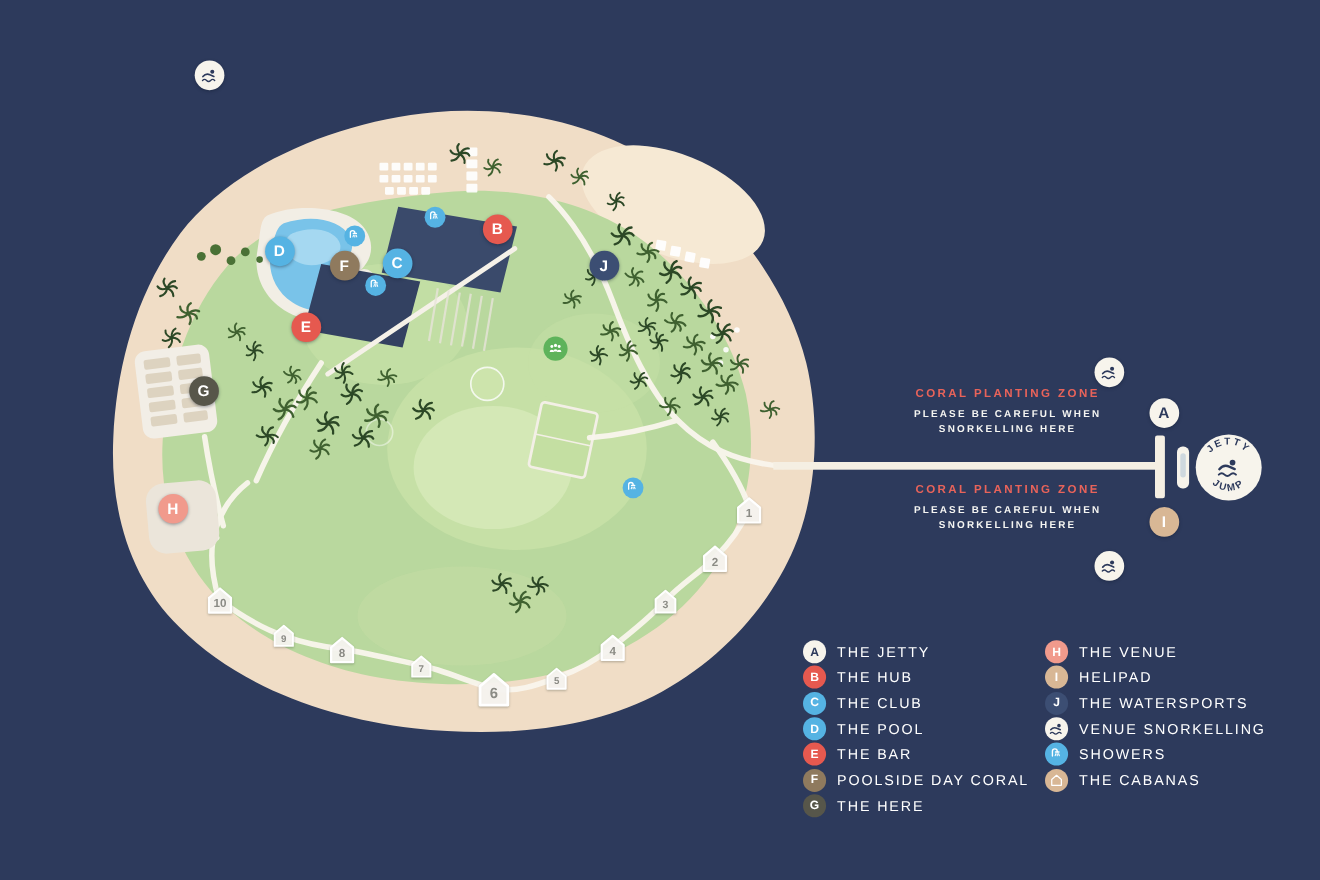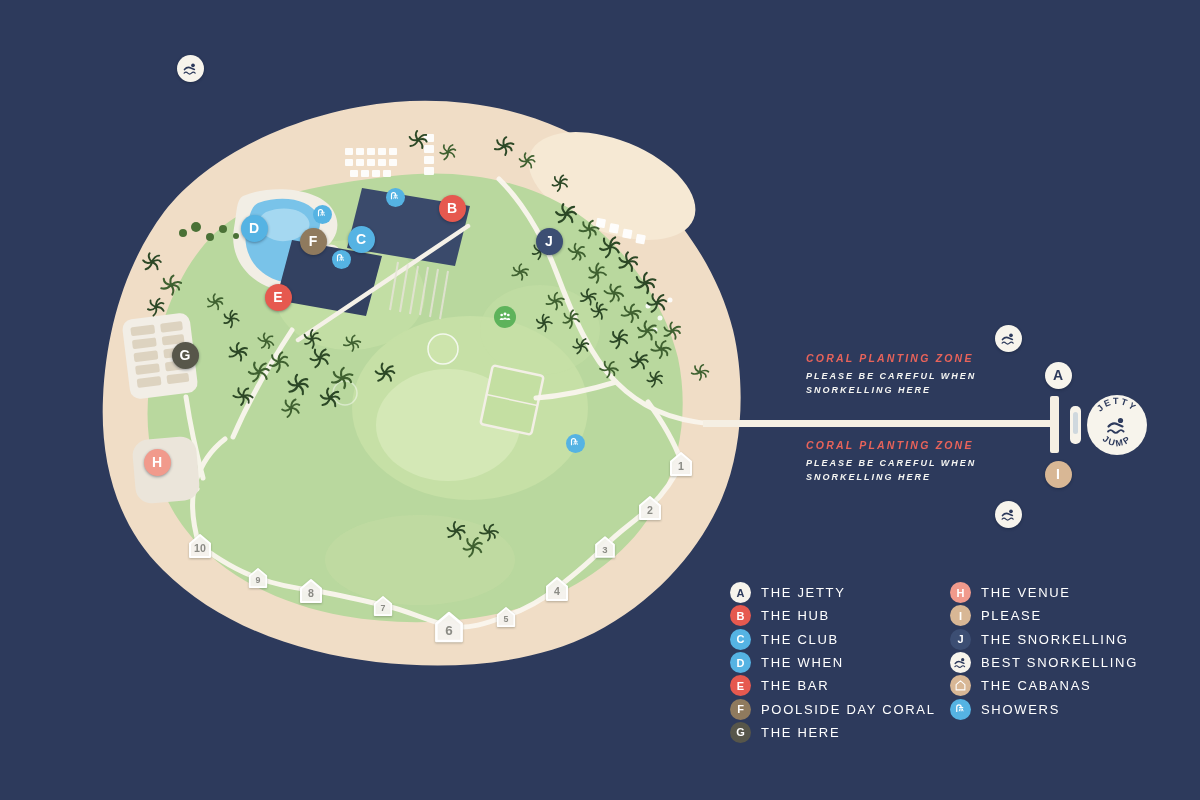--- a/index.html
+++ b/index.html
@@ -12,21 +12,21 @@
           box-shadow:0 1px 3px rgba(16,24,44,.4);}
   .cabana{position:absolute;transform:translate(-50%,-50%);line-height:0;
           filter:drop-shadow(0 1px 1px rgba(40,50,40,.3));}
   .snorkel-badge{position:absolute;width:27px;height:27px;margin:-13.5px 0 0 -13.5px;border-radius:50%;
           background:#f7f4ec;color:#2d3a5c;display:flex;align-items:center;justify-content:center;
           box-shadow:0 1px 3px rgba(16,24,44,.4);}
   .map-dot{position:absolute;border-radius:50%;display:flex;align-items:center;justify-content:center;color:#fff;}
   .map-dot.shower{width:19px;height:19px;margin:-9.5px 0 0 -9.5px;background:#55b3e3;}
   .map-dot.assembly{width:22px;height:22px;margin:-11px 0 0 -11px;background:#5eb35b;}
 
-  .coral-note{position:absolute;width:220px;font-style:italic;}
+  .coral-note{position:absolute;width:220px;text-align:center;}
   .coral-note .cz-title{color:#e8635a;font-size:10.5px;font-weight:bold;letter-spacing:2.2px;margin-bottom:5px;}
   .coral-note .cz-line{color:#f5f5f2;font-size:9px;font-weight:bold;letter-spacing:2px;line-height:14px;}
 
   #jetty-jump{position:absolute;left:1086px;top:394px;}
 
   #legend{position:absolute;left:730px;top:581px;width:470px;height:170px;}
   .legend-col{position:absolute;top:0;left:0;}
   .legend-col.col2{left:220px;}
   .legend-row{height:23.3px;display:flex;align-items:center;gap:10px;}
   .legend-ic{width:21px;height:21px;border-radius:50%;flex:0 0 21px;display:flex;align-items:center;
@@ -388,21 +388,21 @@
         <div class="legend-row">
           <span class="legend-ic" style="background: rgb(230, 89, 79); color: rgb(255, 255, 255);">B</span>
           <span class="legend-label">THE HUB</span>
         </div>
         <div class="legend-row">
           <span class="legend-ic" style="background: rgb(85, 179, 227); color: rgb(255, 255, 255);">C</span>
           <span class="legend-label">THE CLUB</span>
         </div>
         <div class="legend-row">
           <span class="legend-ic" style="background: rgb(85, 179, 227); color: rgb(255, 255, 255);">D</span>
-          <span class="legend-label">THE WHEN</span>
+          <span class="legend-label">THE POOL</span>
         </div>
         <div class="legend-row">
           <span class="legend-ic" style="background: rgb(230, 89, 79); color: rgb(255, 255, 255);">E</span>
           <span class="legend-label">THE BAR</span>
         </div>
         <div class="legend-row">
           <span class="legend-ic" style="background: rgb(143, 122, 94); color: rgb(255, 255, 255);">F</span>
           <span class="legend-label">POOLSIDE DAY CORAL</span>
         </div>
         <div class="legend-row">
@@ -410,45 +410,45 @@
           <span class="legend-label">THE HERE</span>
         </div>
       </div>
       <div class="legend-col col2">
         <div class="legend-row">
           <span class="legend-ic" style="background: rgb(241, 154, 140); color: rgb(255, 255, 255);">H</span>
           <span class="legend-label">THE VENUE</span>
         </div>
         <div class="legend-row">
           <span class="legend-ic" style="background: rgb(216, 183, 149); color: rgb(255, 255, 255);">I</span>
-          <span class="legend-label">PLEASE</span>
+          <span class="legend-label">HELIPAD</span>
         </div>
         <div class="legend-row">
           <span class="legend-ic" style="background: rgb(60, 78, 115); color: rgb(255, 255, 255);">J</span>
-          <span class="legend-label">THE SNORKELLING</span>
+          <span class="legend-label">THE WATERSPORTS</span>
         </div>
         <div class="legend-row">
           <span class="legend-ic" style="background: rgb(247, 244, 236); color: rgb(45, 58, 92);">
             <svg viewBox="0 0 24 24" width="15" height="15">
               <use href="#ic-swim"></use>
             </svg>
           </span>
-          <span class="legend-label">BEST SNORKELLING</span>
+          <span class="legend-label">VENUE SNORKELLING</span>
+        </div>
+        <div class="legend-row">
+          <span class="legend-ic" style="background: rgb(85, 179, 227); color: rgb(255, 255, 255);">
+            <svg viewBox="0 0 24 24" width="15" height="15">
+              <use href="#ic-shower"></use>
+            </svg>
+          </span>
+          <span class="legend-label">SHOWERS</span>
         </div>
         <div class="legend-row">
           <span class="legend-ic" style="background: rgb(216, 183, 149); color: rgb(255, 255, 255);">
             <svg viewBox="0 0 24 24" width="15" height="15">
               <use href="#ic-house"></use>
             </svg>
           </span>
           <span class="legend-label">THE CABANAS</span>
         </div>
-        <div class="legend-row">
-          <span class="legend-ic" style="background: rgb(85, 179, 227); color: rgb(255, 255, 255);">
-            <svg viewBox="0 0 24 24" width="15" height="15">
-              <use href="#ic-shower"></use>
-            </svg>
-          </span>
-          <span class="legend-label">SHOWERS</span>
-        </div>
       </div>
     </div>
 </div>
 
 </body></html>

